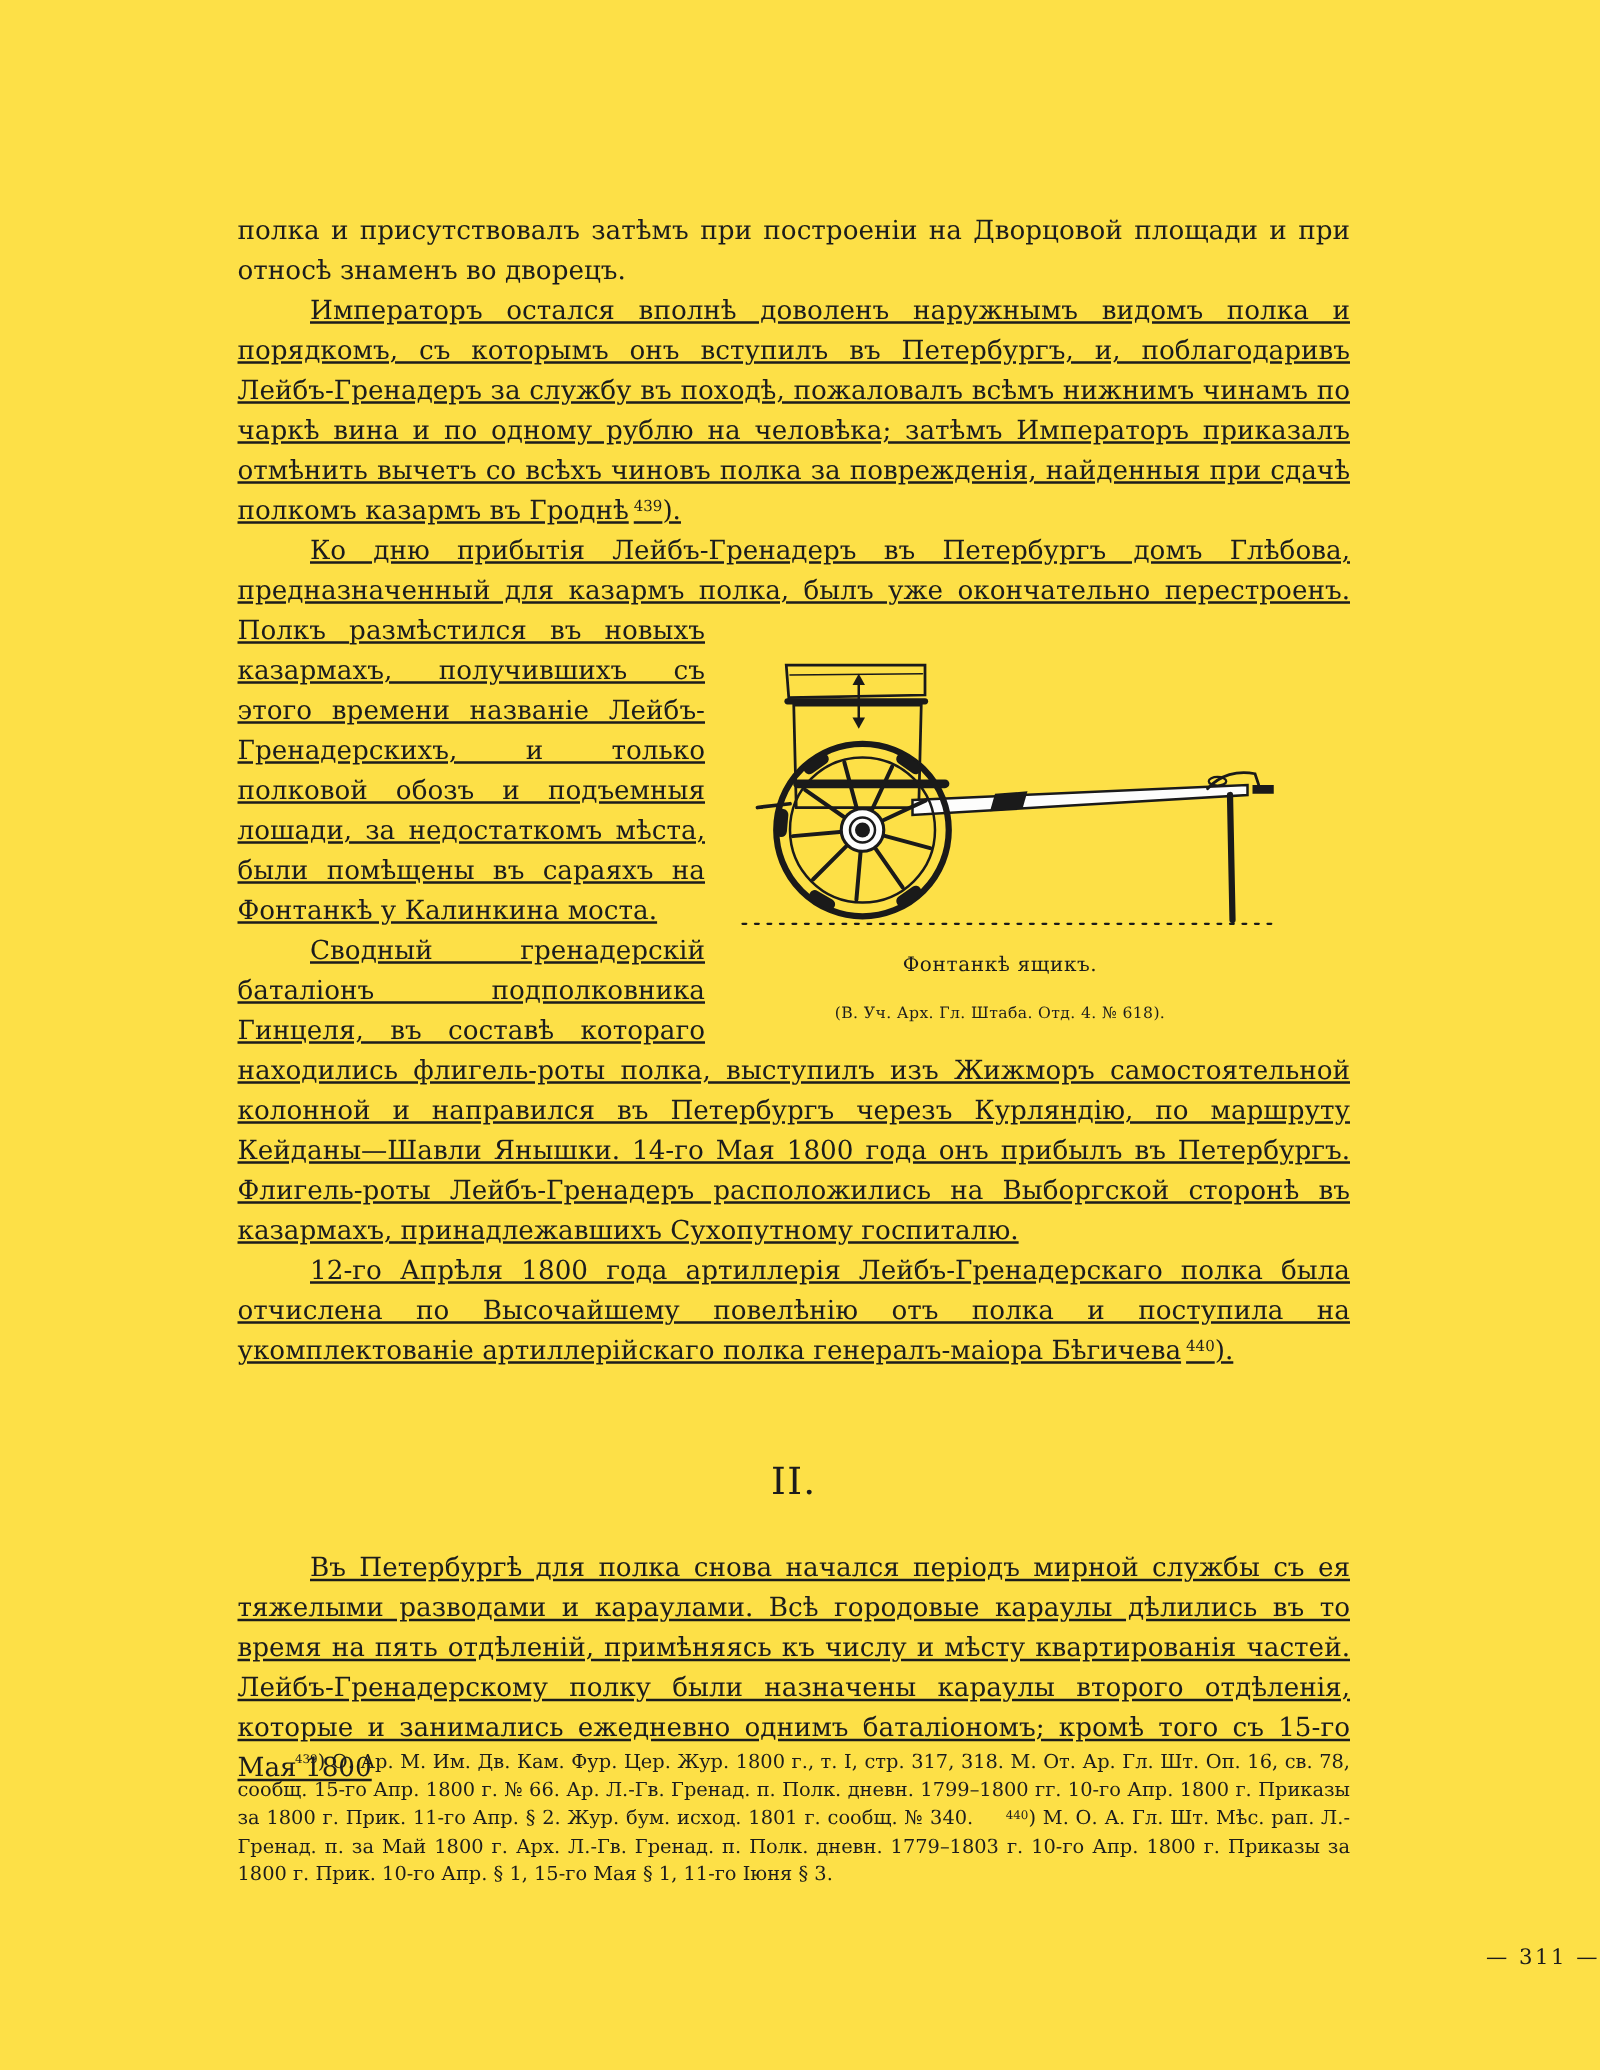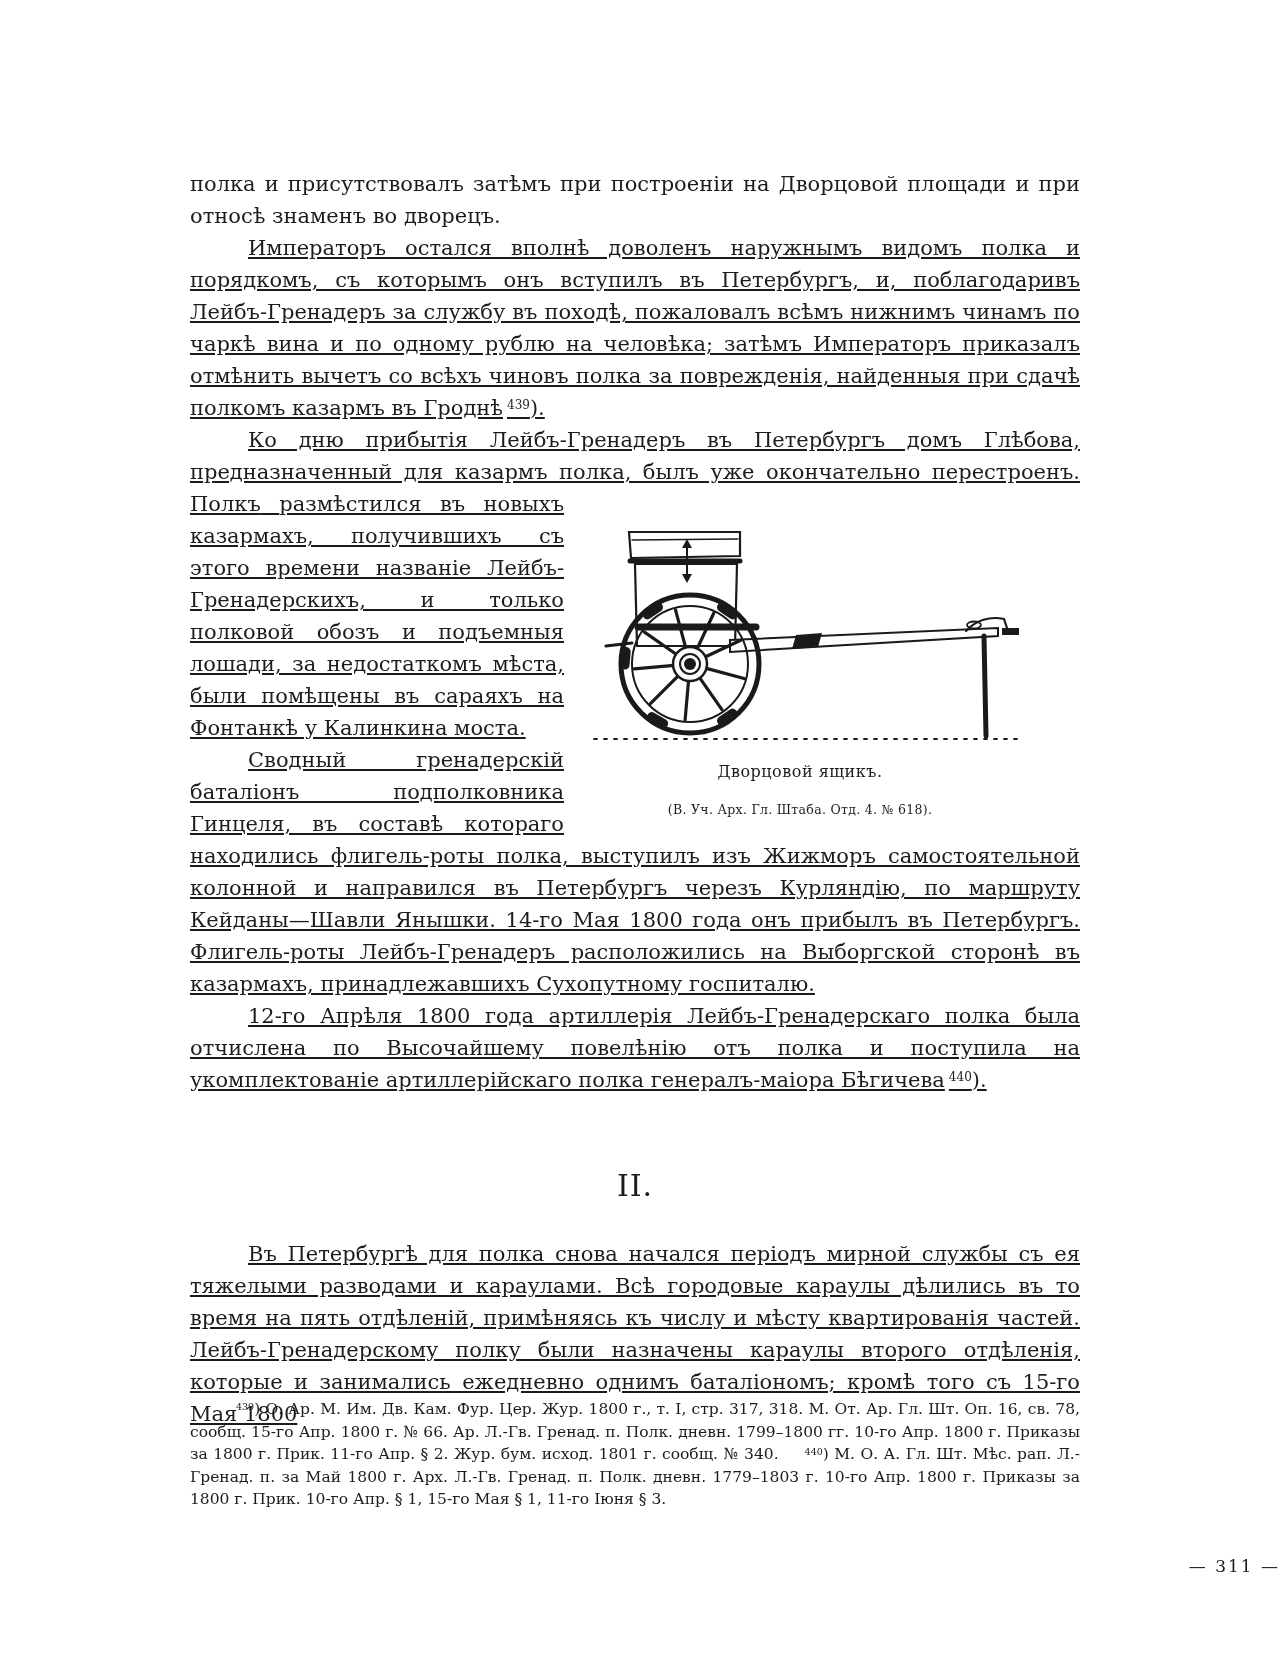--- a/index.html
+++ b/index.html
@@ -1,21 +1,21 @@
 <!DOCTYPE html>
 <html><head>
 <meta charset="utf-8">
 <style>
   html,body{margin:0;padding:0;}
   body{background:#e8e8e8;}
   .page{
     position:relative;
     width:1280px;height:1656px;
     margin:0 auto;
-    background:#ffffff;
+    background:#fde047;
     color:#1c1c1c;
     font-family:"DejaVu Serif", serif;
     overflow:hidden;
   }
   .content{
     position:absolute;
     left:190px;top:168px;
     width:890px;
     font-size:21px;
     line-height:32px;
@@ -143,21 +143,21 @@
                 <line x1="141.5" y1="113.2" x2="152.6" y2="120.9"></line>
               </g>
 
               <circle cx="110" cy="170" r="17" fill="#fdfdfc" stroke-width="2.5"></circle>
               <circle cx="110" cy="170" r="10" stroke-width="2"></circle>
               <circle cx="110" cy="170" r="6" fill="#1a1a1a" stroke="none"></circle>
 
               <line x1="14" y1="245" x2="438" y2="245" stroke-width="1.8" stroke-dasharray="3 7"></line>
             </g>
           </svg>
-          <span class="caption-title" style="display:block;">Дворцовой ящикъ.</span>
+          <span class="caption-title" style="display:block;">Фонтанкѣ ящикъ.</span>
           <span class="caption-source" style="display:block;">(В. Уч. Арх. Гл. Штаба. Отд. 4. № 618).</span>
         </span>
       </span>
       <span>размѣстился въ новыхъ казармахъ, получившихъ съ этого времени названіе Лейбъ-Гренадерскихъ, и только полковой обозъ и подъемныя лошади, за недостаткомъ мѣста, были помѣщены въ сараяхъ на Фонтанкѣ у Калинкина моста.</span>
     </p>
 
     <p class="indent"><span>Сводный гренадерскій баталіонъ подполковника Гинцеля, въ составѣ котораго находились флигель-роты полка, выступилъ изъ Жижморъ самостоятельной колонной и направился въ Петербургъ черезъ Курляндію, по маршруту Кейданы—Шавли Янышки. 14-го Мая 1800 года онъ прибылъ въ Петербургъ. Флигель-роты Лейбъ-Гренадеръ расположились на Выборгской сторонѣ въ казармахъ, принадлежавшихъ Сухопутному госпиталю.</span></p>
 
     <p class="indent"><span>12-го Апрѣля 1800 года артиллерія Лейбъ-Гренадерскаго полка была отчислена по Высочайшему повелѣнію отъ полка и поступила на укомплектованіе артиллерійскаго полка генералъ-маіора Бѣгичева</span><sup class="ref">440</sup><span>).</span></p>
 

